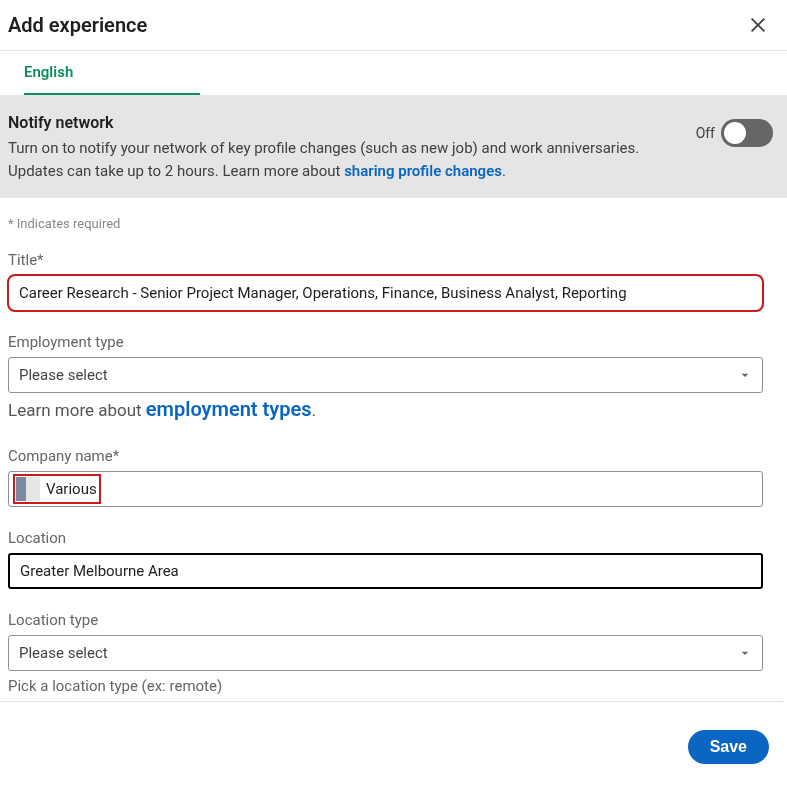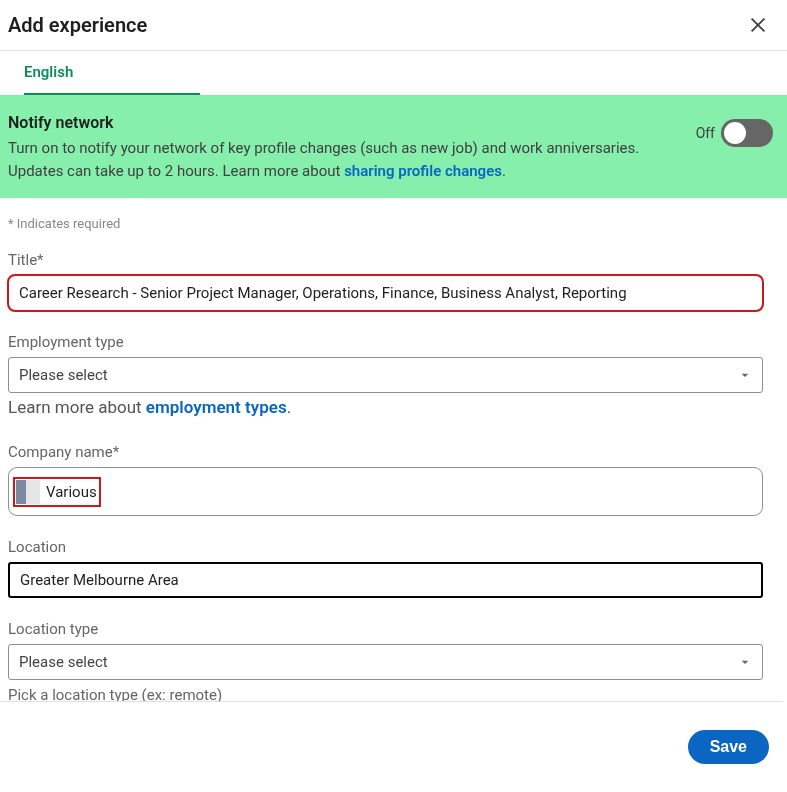--- a/index.html
+++ b/index.html
@@ -38,21 +38,21 @@
       display: inline-block;
       padding: 12px 0;
       width: 176px;
       color: #0a8f5b;
       font-weight: 600;
       font-size: 15px;
       border-bottom: 2px solid #0a8f5b;
       cursor: pointer;
     }
     .notify-box {
-      background: #86efac;
+      background: #e5e5e5;
       padding: 16px 14px 16px 8px;
       display: flex;
       align-items: flex-start;
       gap: 16px;
     }
     .notify-text { flex: 1; line-height: 1.5; }
     .notify-title { font-weight: 600; font-size: 16px; margin-bottom: 2px; }
     .notify-desc { color: #404040; font-size: 15px; }
     .link { color: #0a66c2; font-weight: 600; cursor: pointer; }
     .toggle-wrap { display: flex; align-items: center; gap: 6px; margin-top: 8px; }
@@ -89,30 +89,30 @@
     .input.focused { border: 2px solid #000; }
     .select-wrap { position: relative; }
     .select { appearance: none; padding-right: 34px; cursor: pointer; color:#444;}
     .select-chevron {
       position: absolute; right: 10px; top: 50%; transform: translateY(-50%);
       pointer-events: none; color:#666;
     }
     .select-chevron svg { width: 16px; height:16px; display:block; }
     .hint { color: #666; font-size: 15px; margin-top: 6px; }
     .learn-line { font-size: 17px; color:#555; margin-top: -8px; margin-bottom: 26px; }
-    .learn-line .link { font-size:17px; }
+    .learn-line .link { font-size:20px; }
     .highlight-red {
       outline: 2px solid #cc1a1a;
       outline-offset: -1px;
       border-radius: 7px;
     }
     .company-input {
       display:flex; align-items:center; gap:6px;
-      border:1px solid #909090; border-radius:9px;
-      padding: 3px 6px; height:49px;
+      border:1px solid #909090; border-radius:3px;
+      padding: 3px 6px; height:36px;
     }
     .company-logo {
       width: 24px; height:24px;
       background: linear-gradient(to right, #7a8aa0 0 40%, #e6e6e6 40% 100%);
       flex-shrink:0;
     }
     .company-name { font-size: 15px; }
     .company-hl {
       display:inline-flex; align-items:center; gap:6px;
       outline:2px solid #cc1a1a; padding: 1px 2px 1px 1px;

